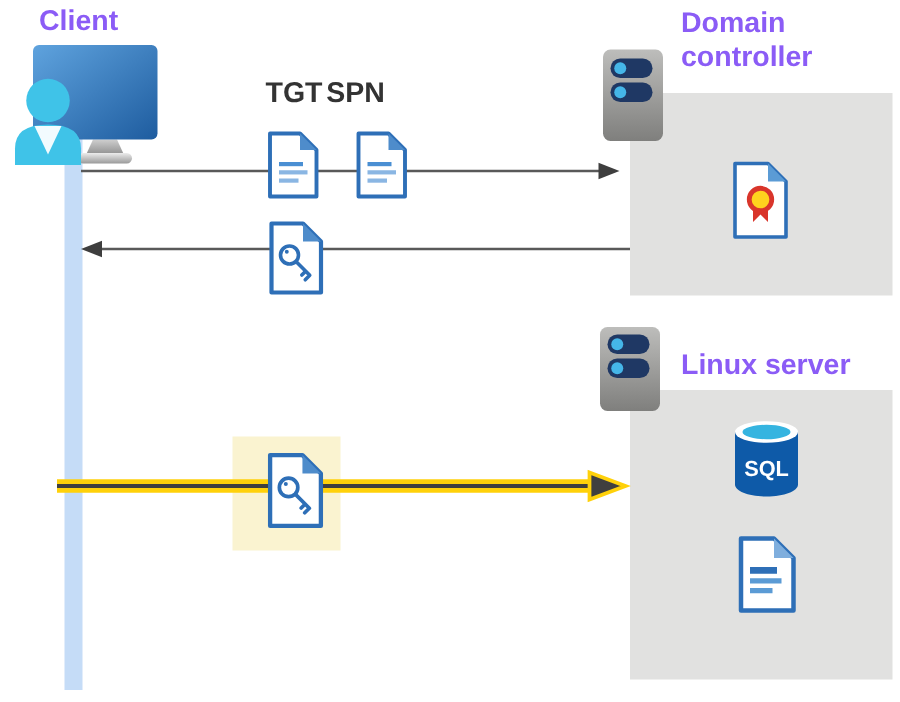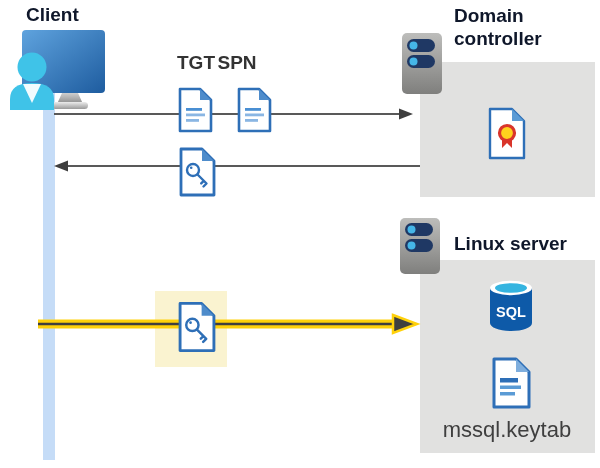--- a/index.html
+++ b/index.html
@@ -1,21 +1,21 @@
 <!DOCTYPE html>
 <html><head>
 <meta charset="utf-8">
 <style>
   html,body{margin:0;padding:0;background:#fff;}
   .stage{
     position:relative;width:600px;height:468px;background:#ffffff;overflow:hidden;
     font-family:"Liberation Sans","DejaVu Sans",sans-serif;
   }
   .abs{position:absolute;}
-  .label-bold{font-weight:bold;font-size:19px;color:#0f172a;line-height:23px;}
+  .label-bold{font-weight:bold;font-size:19px;color:#8b5cf6;line-height:23px;}
   .label-reg{font-weight:bold;font-size:19px;color:#333333;}
   .zone-box{background:#E1E1E0;}
   .timeline{background:#C5DCF7;}
   .hl-box{background:#FAF3D0;}
   .keytab-label{font-size:22px;color:#3F3F3F;text-align:center;}
   .tick-label{text-align:center;width:40px;}
   svg{display:block;}
 </style>
 </head>
 <body>
@@ -156,15 +156,14 @@
   </svg>
 
   <svg class="abs" style="left:491px;top:357px;" width="41" height="52" viewBox="0 0 41 52">
     <path d="M3 2 H25 L38 15 V50 H3 Z" fill="#FFFFFF" stroke="#2E6FB7" stroke-width="3" stroke-linejoin="round"></path>
     <path d="M25 2 L38 15 H25 Z" fill="#7FAEDD"></path>
     <rect x="9" y="21" width="18" height="4.5" fill="#2E6FB7"></rect>
     <rect x="9" y="28.5" width="21" height="3.5" fill="#5B9BD5"></rect>
     <rect x="9" y="35" width="15" height="3.5" fill="#5B9BD5"></rect>
   </svg>
 
-  <div class="abs keytab-label" style="left:428px;top:417px;width:158px;">mssql.keytab</div>
 
 </div>
 
 </body></html>

